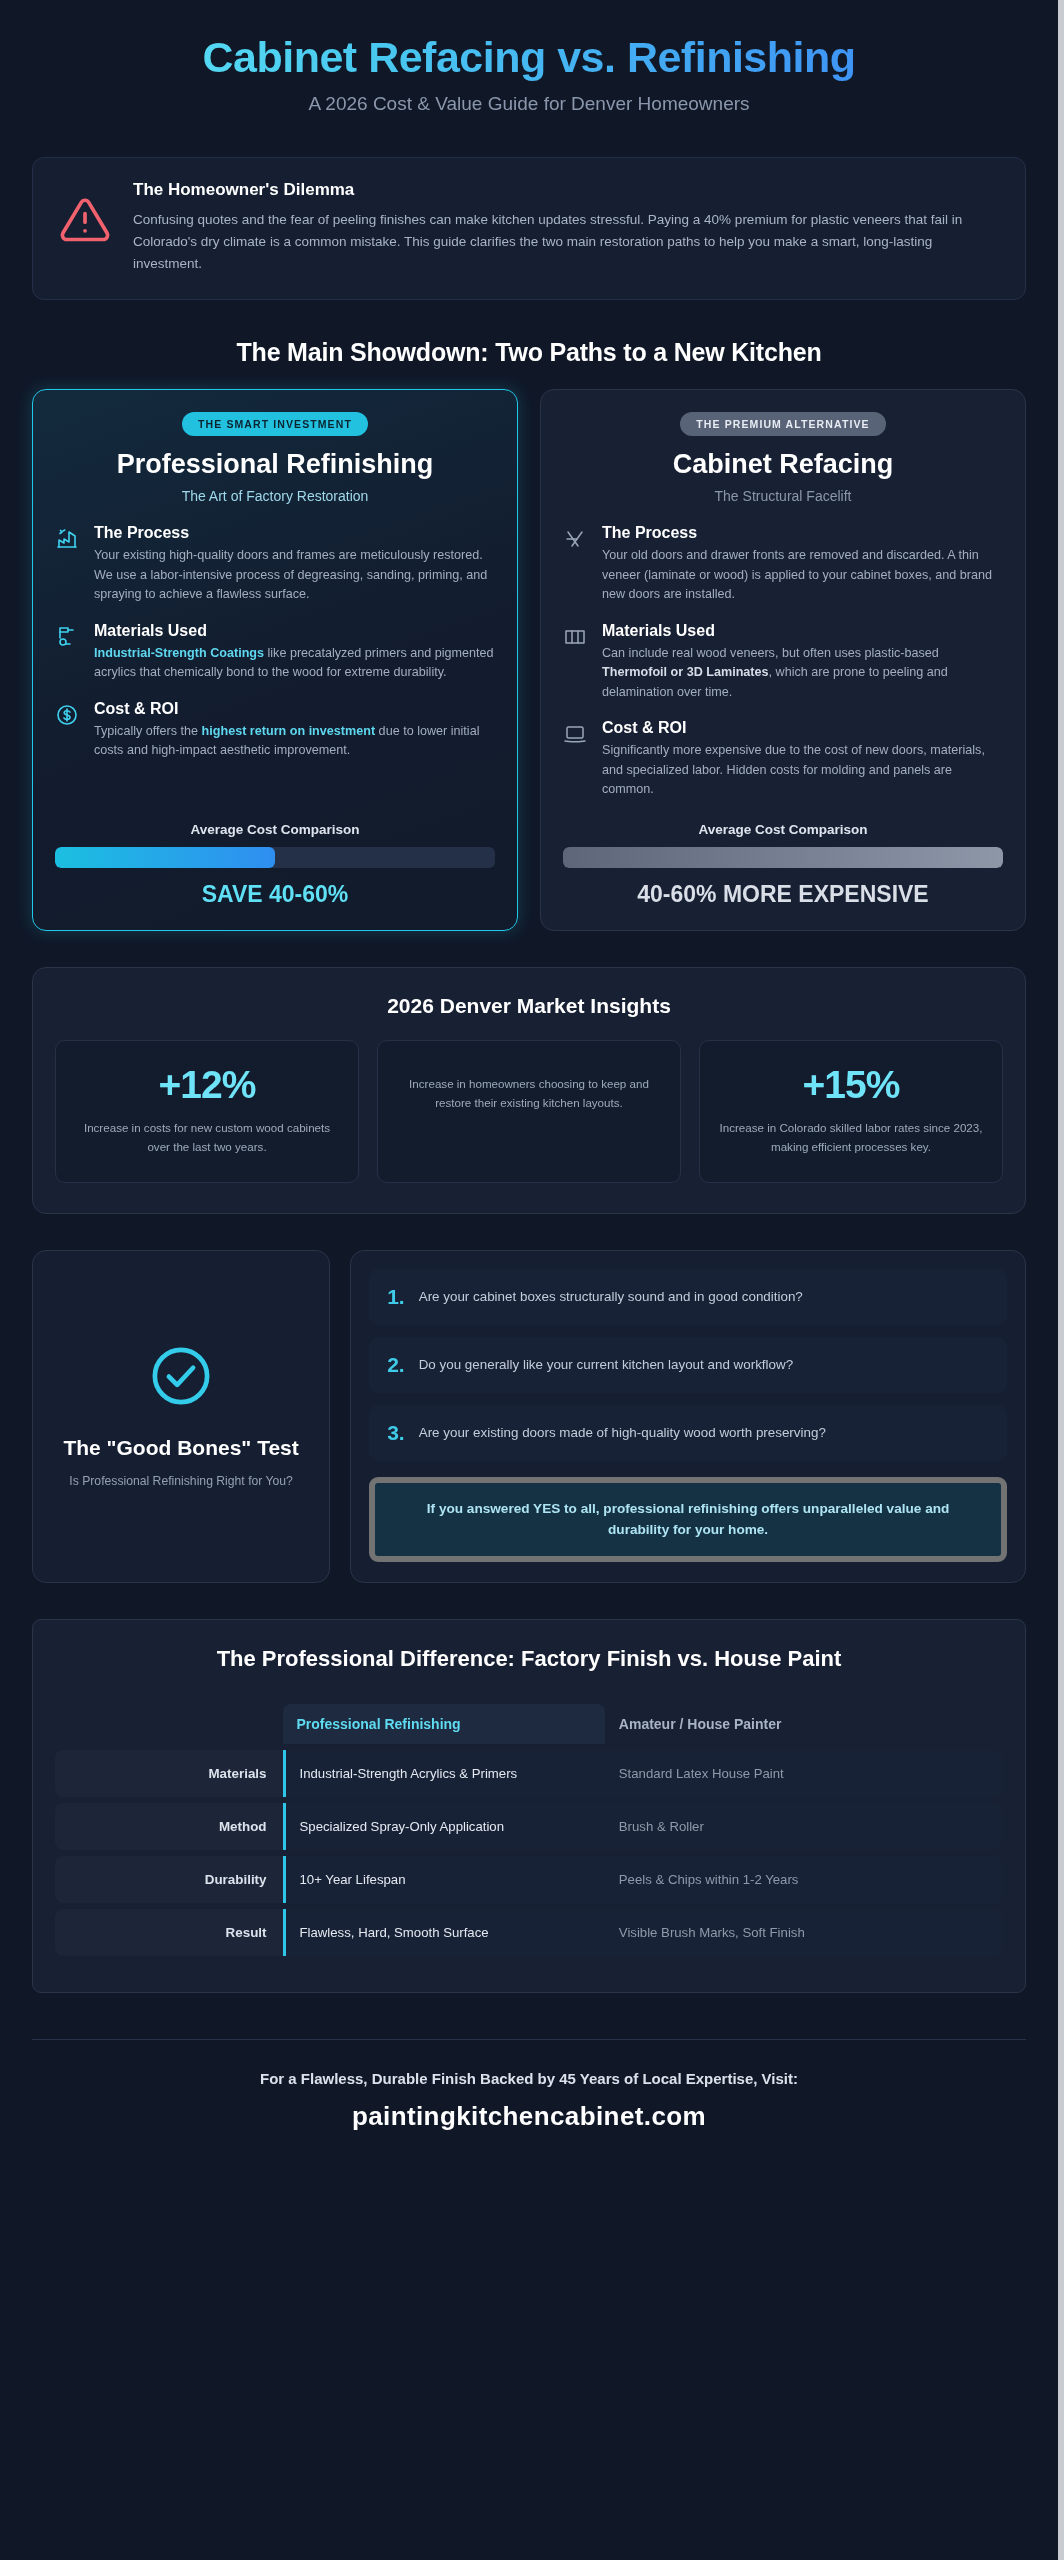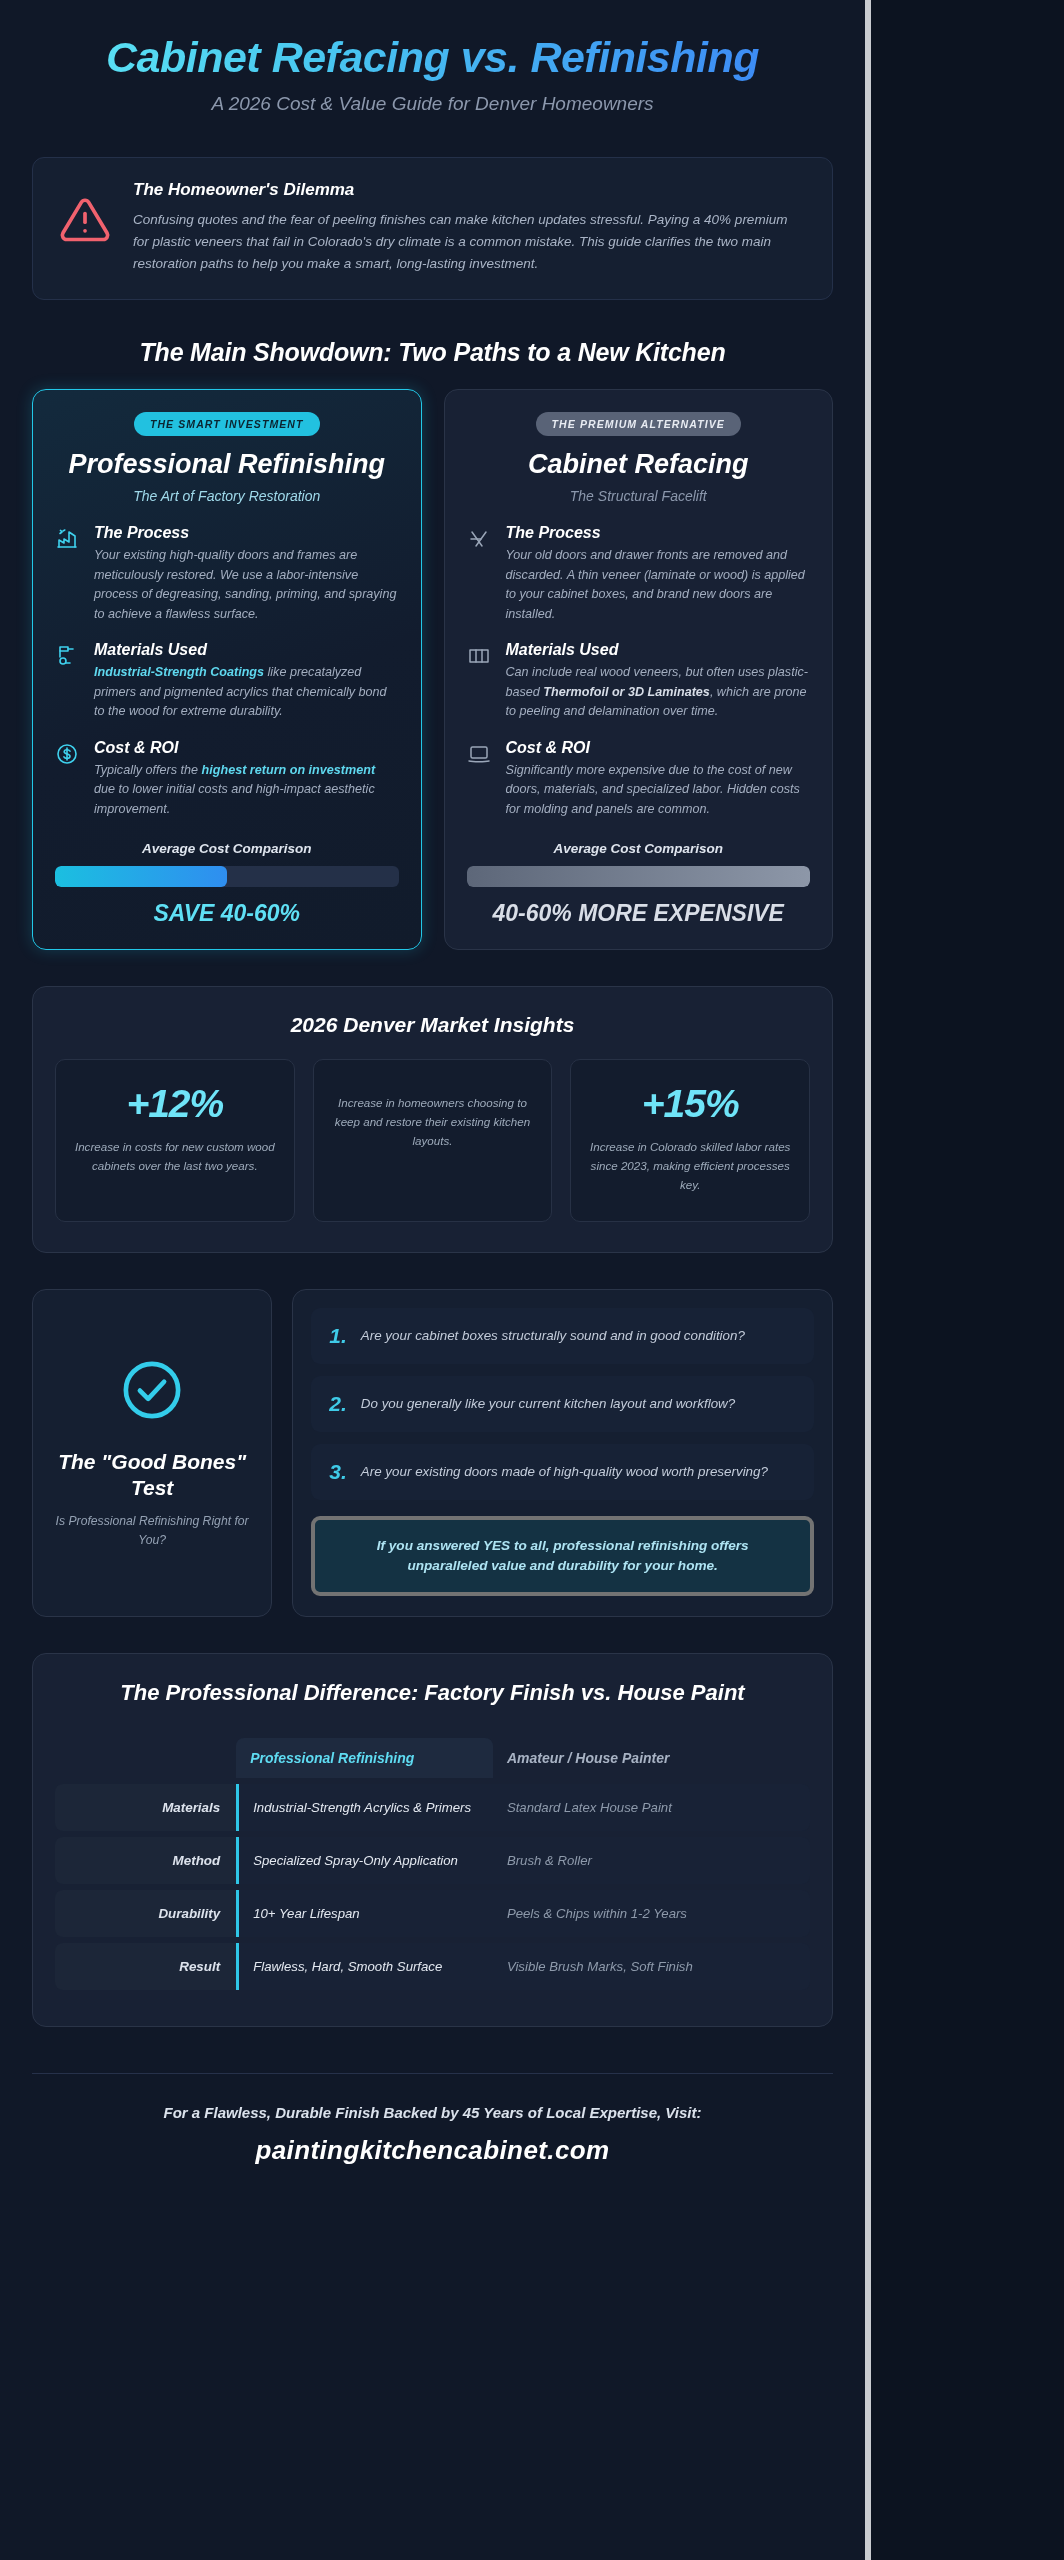--- a/index.html
+++ b/index.html
@@ -3,27 +3,26 @@
 <meta charset="utf-8">
 <style>
   * { box-sizing: border-box; margin: 0; padding: 0; }
   html, body {
     width: 1064px;
     background: #0c1320;
     font-family: "Liberation Sans", sans-serif;
     -webkit-font-smoothing: antialiased;
   }
   .page {
-    width: 871px;
+    width: 1064px;
     min-height: 2560px;
     background: #101828;
     padding: 0 32px 0 32px;
     position: relative;
     border-right: 6px solid #c9cbd0;
-    font-style: italic;
   }
 
   
   .header { padding: 34px 0 18px 0; text-align: center; }
   .main-title {
     font-size: 43px;
     font-weight: bold;
     letter-spacing: -0.5px;
     background: linear-gradient(90deg, #5ee7f5 0%, #49c8f0 35%, #3b82f6 100%);
     -webkit-background-clip: text;
@@ -258,32 +257,32 @@
     flex: 0 0 auto;
   }
   .q .qt {
     font-size: 13.4px;
     line-height: 1.5;
     color: #c3ccda;
   }
   .answer-box {
     margin-top: 4px;
     background: #143243;
-    border: 4px solid #737373;
+    border: 6px solid #737373;
     border-radius: 9px;
     padding: 16px 20px;
     text-align: center;
     font-size: 13.6px;
     font-weight: bold;
     line-height: 1.5;
     color: #aee4f3;
   }
 
   
-  .tbl-wrap { margin-top: 36px; }
+  .tbl-wrap { margin-top: 36px; border-radius: 9px; }
   .tbl-title {
     text-align: center;
     font-size: 22px;
     font-weight: bold;
     color: #ffffff;
     margin-bottom: 26px;
   }
   table.cmp { width: 100%; border-collapse: separate; border-spacing: 0 6px; }
   table.cmp th, table.cmp td { padding: 0; }
   .th-blank { width: 24%; }

